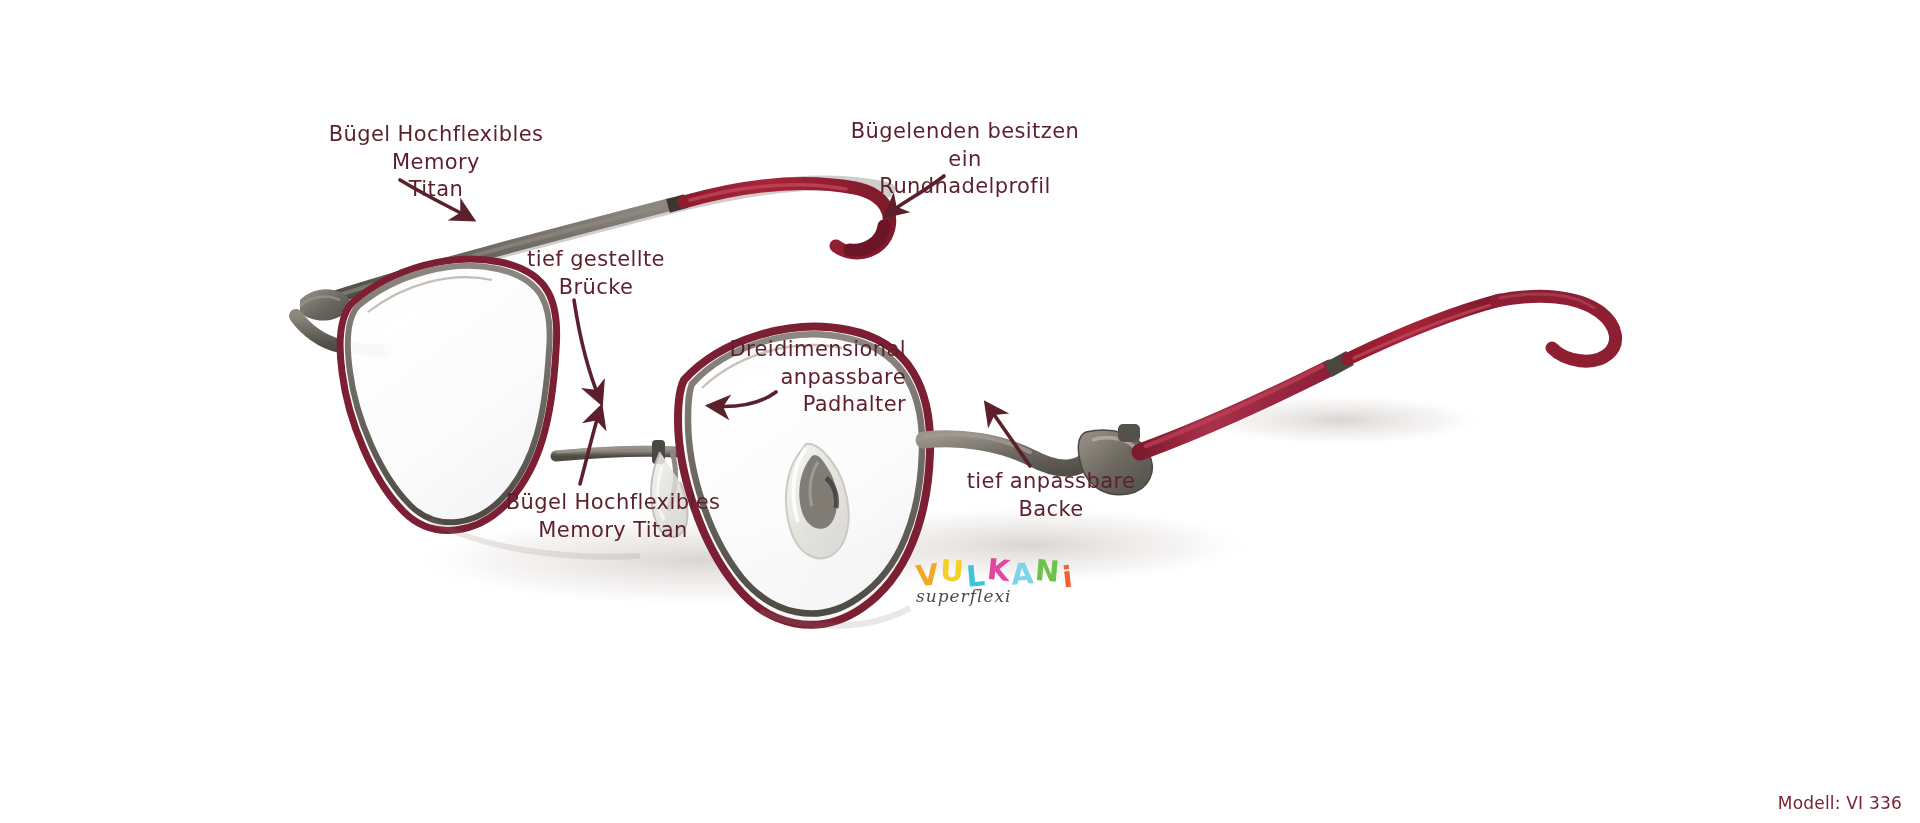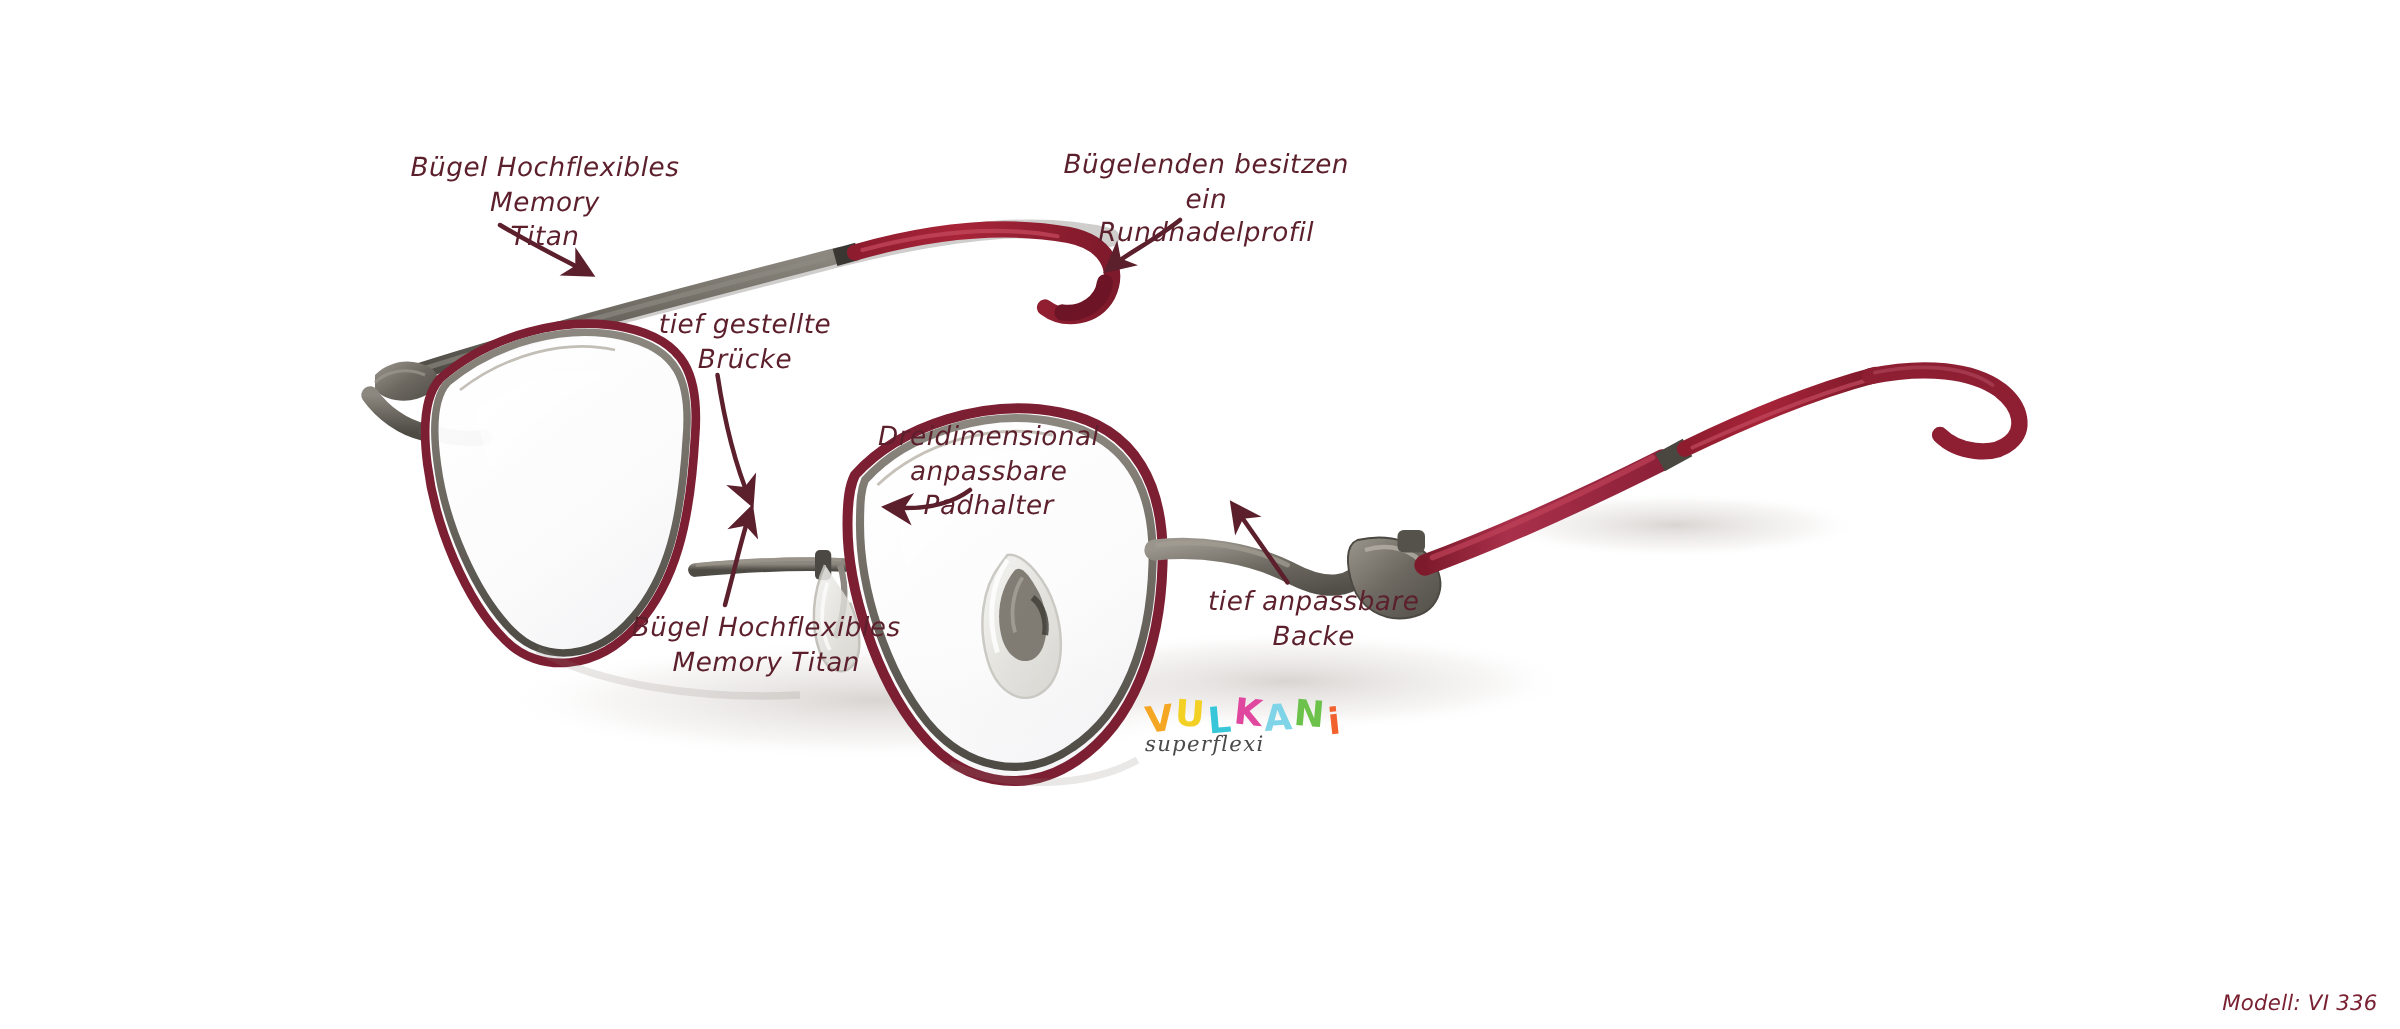--- a/index.html
+++ b/index.html
@@ -28,31 +28,29 @@
   .callout {
     position: absolute;
     color: #5c1f2c;
     font-family: "DejaVu Sans", sans-serif;
     font-size: 21px;
     line-height: 1.32;
     text-align: center;
     letter-spacing: 0.4px;
     white-space: pre-line;
     pointer-events: none;
-    font-style: italic;
   }
   #model-label {
     position: absolute;
     right: 18px;
     bottom: 10px;
     color: #7a2233;
     font-family: "DejaVu Sans", sans-serif;
     font-size: 17px;
     letter-spacing: 0.2px;
-    font-style: italic;
   }
   .logo {
     position: absolute;
     pointer-events: none;
   }
   .logo .word {
     font-family: "DejaVu Sans", sans-serif;
     font-weight: bold;
     font-size: 29px;
     letter-spacing: 2px;
@@ -225,21 +223,21 @@
 
   <div class="callout" style="left:286px; top:121px; width:300px;">Bügel Hochflexibles Memory
 Titan</div>
 
   <div class="callout" style="left:840px; top:118px; width:250px;">Bügelenden besitzen ein
 Rundnadelprofil</div>
 
   <div class="callout" style="left:516px; top:246px; width:160px;">tief gestellte
 Brücke</div>
 
-  <div class="callout" style="left:676px; top:336px; width:230px;">Dreidimensional
+  <div class="callout" style="left:676px; top:336px; width:230px;text-align:right;">Dreidimensional
 anpassbare Padhalter</div>
 
   <div class="callout" style="left:498px; top:489px; width:230px;">Bügel Hochflexibles
 Memory Titan</div>
 
   <div class="callout" style="left:956px; top:468px; width:190px;">tief anpassbare Backe</div>
 
   <div class="logo" style="left:916px; top:556px;">
     <span class="word" id="logo-word"><span style="color: rgb(245, 166, 35); transform: rotate(-7deg) translateY(2px);">V</span><span style="color: rgb(242, 208, 36); transform: rotate(4deg) translateY(-2px);">U</span><span style="color: rgb(56, 198, 217); transform: rotate(-5deg) translateY(3px);">L</span><span style="color: rgb(224, 71, 158); transform: rotate(6deg) translateY(-3px);">K</span><span style="color: rgb(127, 212, 232); transform: rotate(-4deg) translateY(1px);">A</span><span style="color: rgb(108, 194, 74); transform: rotate(5deg) translateY(-2px);">N</span><span style="color: rgb(242, 98, 46); transform: rotate(-6deg) translateY(4px);">i</span></span>
     <span class="sub">superflexi</span>

